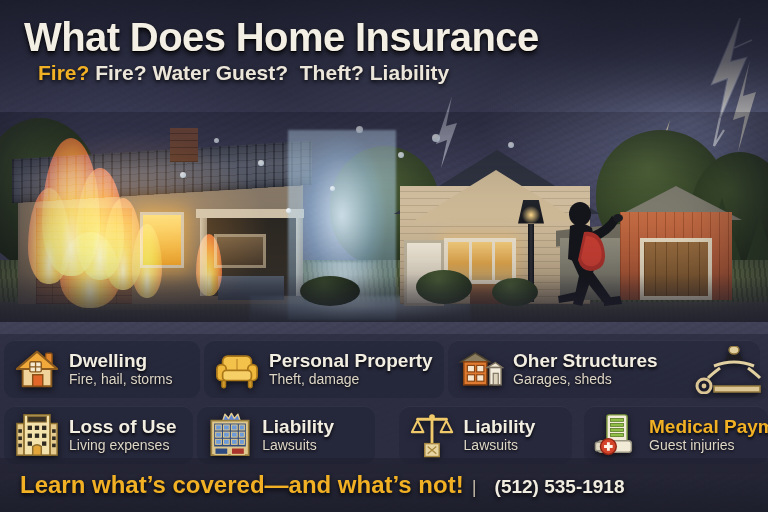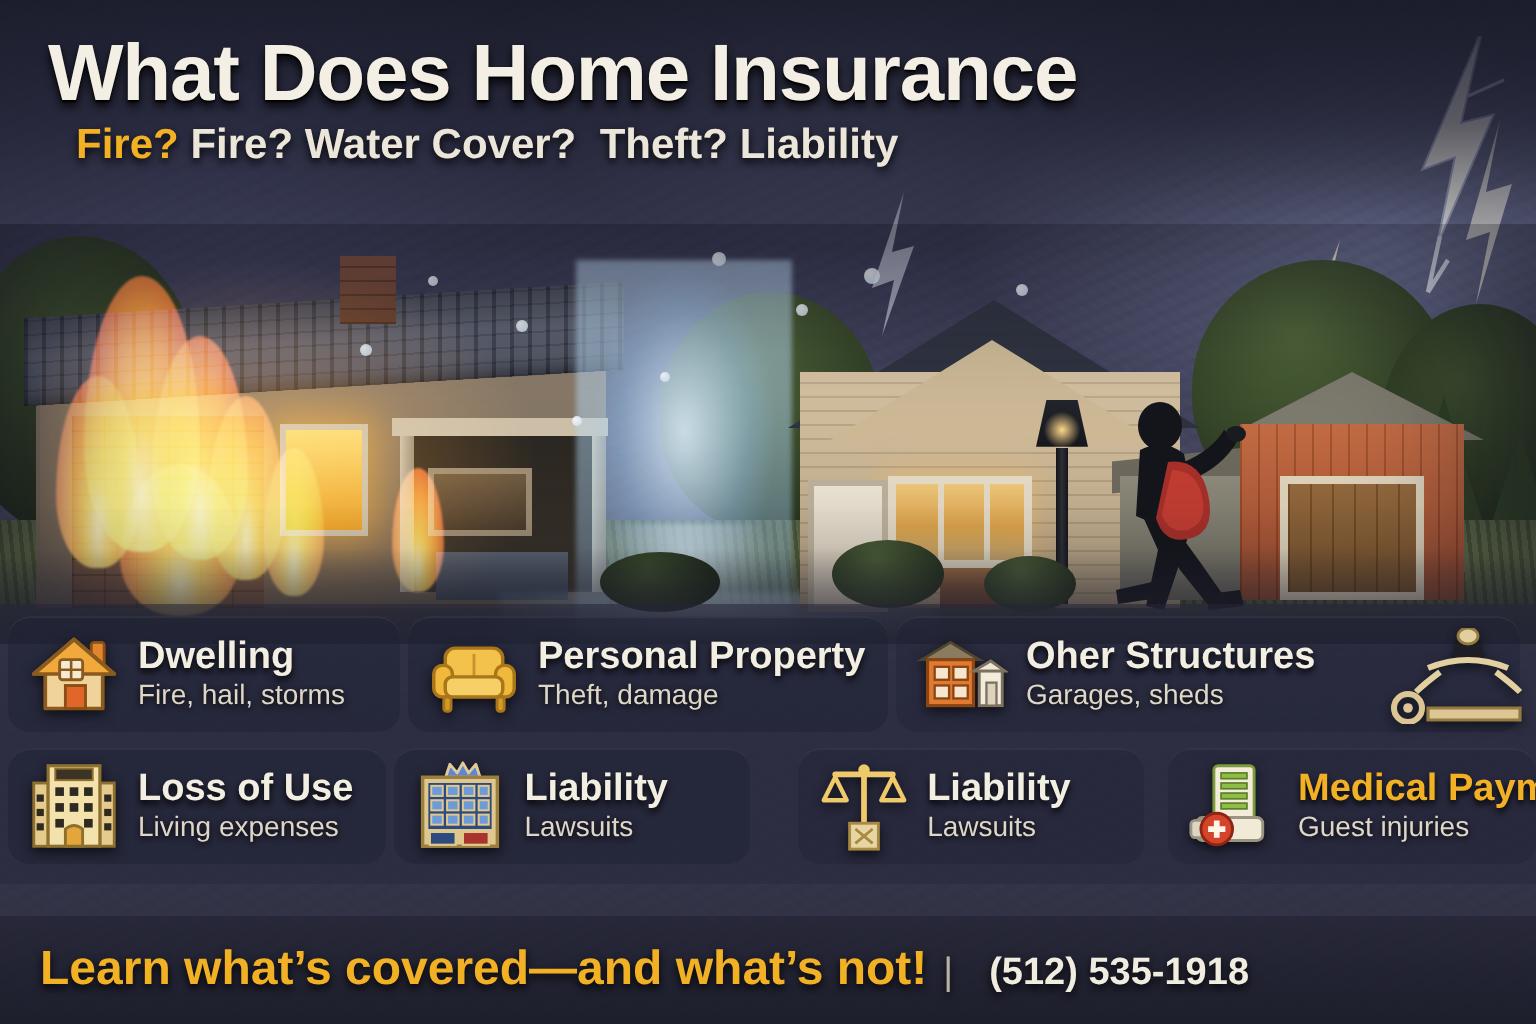--- a/index.html
+++ b/index.html
@@ -248,21 +248,21 @@
     position:absolute; left:0; bottom:0; width:768px; height:48px;
     background:linear-gradient(180deg,rgba(32,33,48,0),rgba(32,33,48,.72));
   }
   .scene-vign {
     position:absolute; inset:0;
     box-shadow:inset 0 0 70px 22px rgba(20,20,32,.55);
   }
 
   
   .coverage {
-    position:absolute; left:0; top:302px; width:768px; height:140px;
+    position:absolute; left:0; top:334px; width:768px; height:140px;
     background:linear-gradient(180deg, rgba(36,37,55,.55) 0%, rgba(40,41,60,.72) 40%, rgba(44,44,64,.80) 100%);
   }
   .cov-row { position:absolute; left:0; width:768px; height:62px; display:flex; }
   .cov-row.r1 { top:6px; }
   .cov-row.r2 { top:72px; }
 
   .card {
     position:relative;
     display:flex; align-items:center; gap:9px;
     padding:6px 10px 6px 10px;
@@ -451,21 +451,21 @@
     <div class="tree-dark tree" style="left:300px;bottom:16px;width:60px;height:30px;border-radius:50%;"></div>
 
     <div class="scene-vign"></div>
     <div class="scene-fade"></div>
   </div>
 
   <div class="header">
     <div class="title-wrap">
       <div class="title-line1">What Does Home Insurance</div>
       <div class="title-line2">
-        <span class="perils"><span class="peril-gold">Fire?</span> <span class="peril-cream">Fire?</span> <span class="peril-cream">Water Cover?</span>&nbsp; <span class="peril-cream">Theft?</span> <span class="peril-cream">Liability</span></span>
+        <span class="perils"><span class="peril-gold">Fire?</span> <span class="peril-cream">Fire?</span> <span class="peril-cream">Water Guest?</span>&nbsp; <span class="peril-cream">Theft?</span> <span class="peril-cream">Liability</span></span>
       </div>
     </div>
   </div>
 
   <div class="coverage">
 
     <div class="cov-row r1">
 
       <div class="card c1">
         <div class="icon-box">

